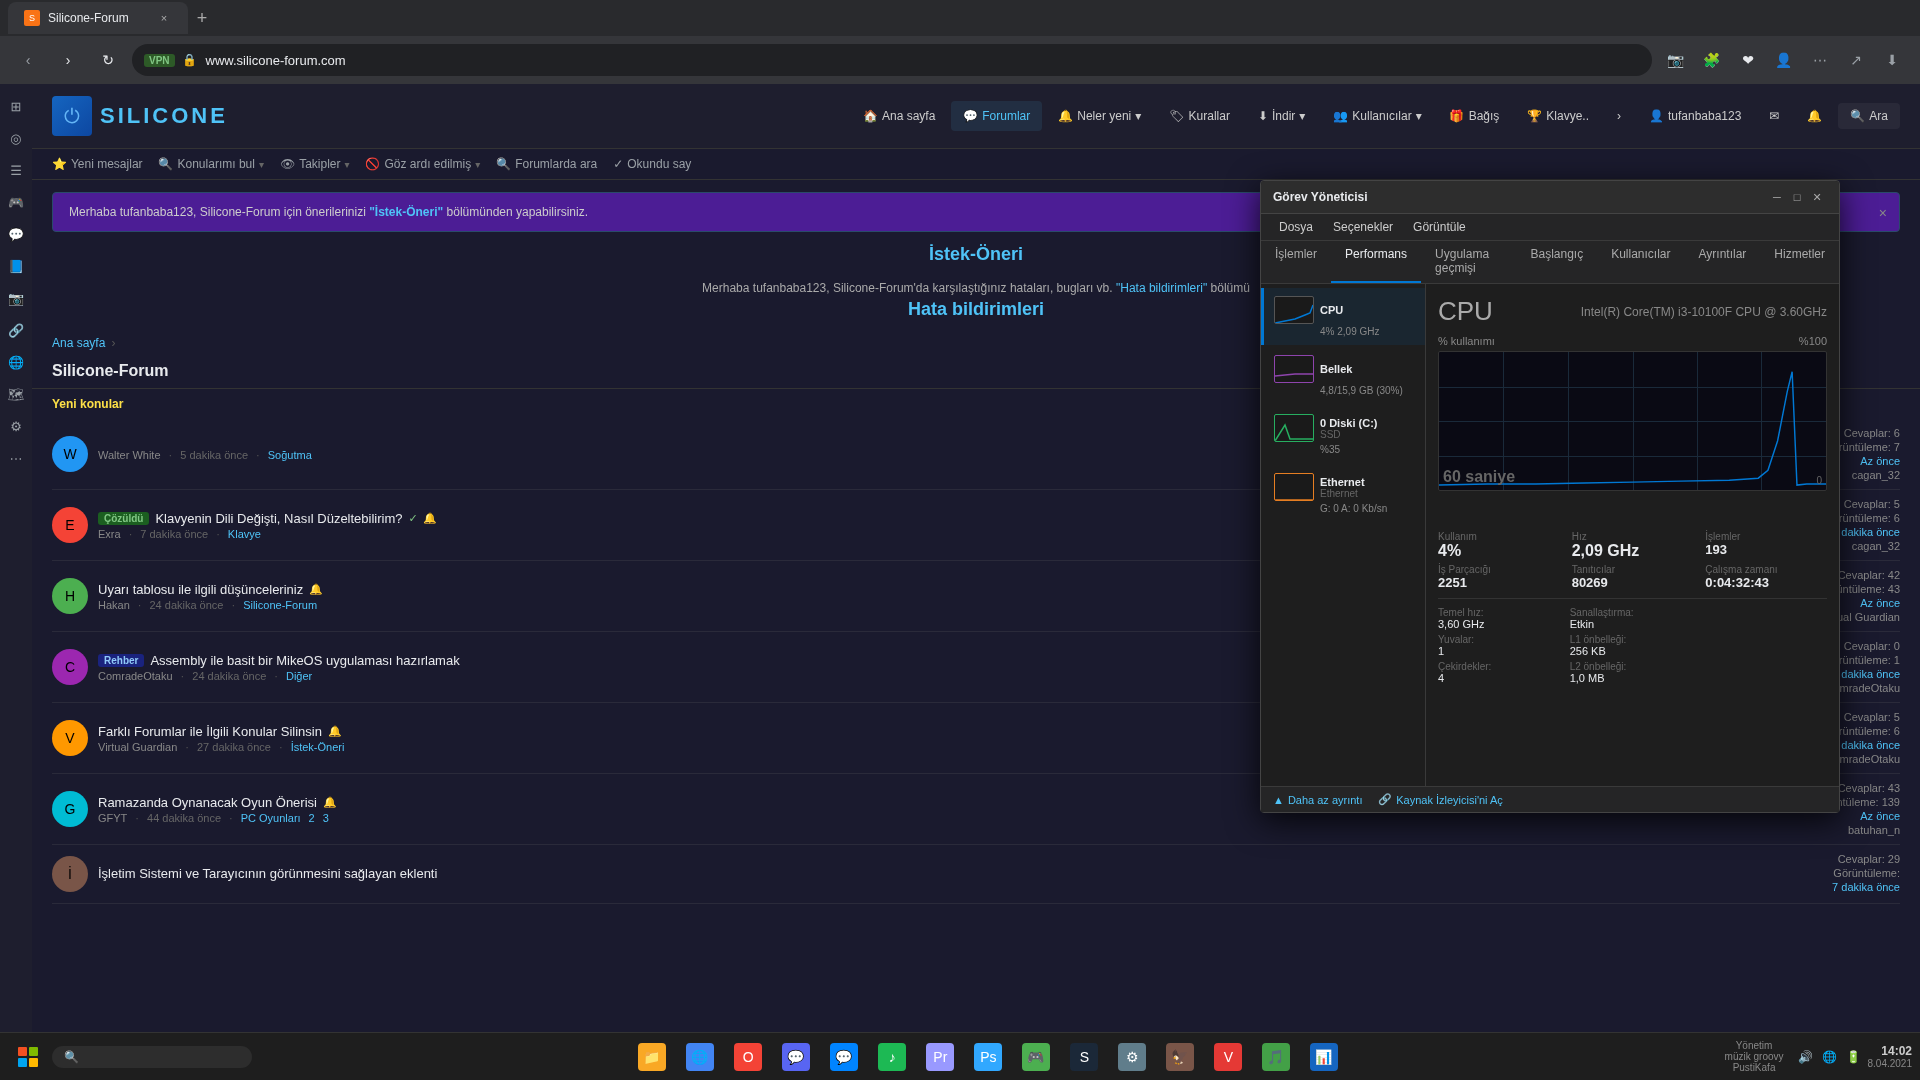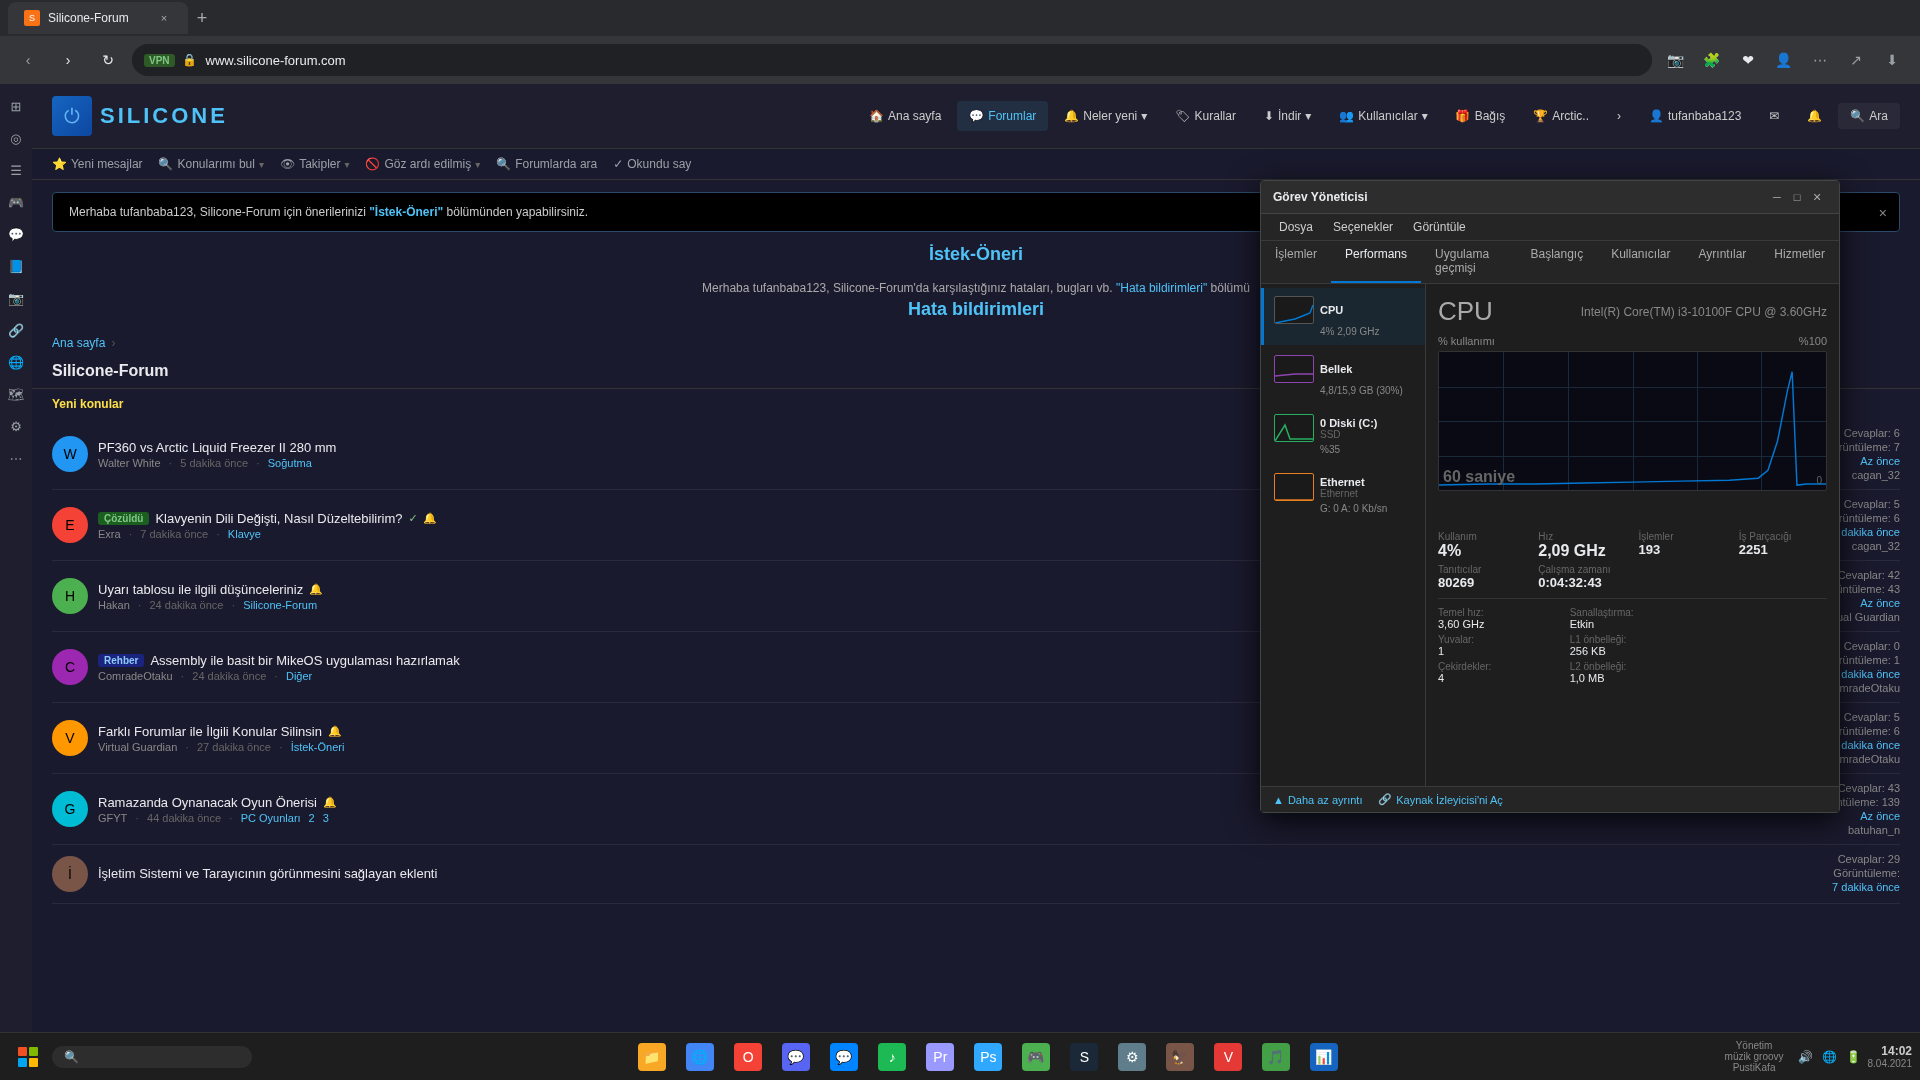--- a/index.html
+++ b/index.html
@@ -253,21 +253,21 @@
       color: #9aa0a6;
       cursor: pointer;
     }
     .sec-nav-arrow {
       font-size: 10px;
       color: #666;
     }
 
     
     .notif-banner {
-      background: #000000;
+      background: #4c1d95;
       border: 1px solid #2a4a6a;
       margin: 12px 20px;
       padding: 12px 16px;
       border-radius: 4px;
       color: #ccc;
       font-size: 12px;
       position: relative;
     }
     .notif-banner .close-x {
       position: absolute;
@@ -581,21 +581,21 @@
       height: 140px;
       background: #0a0a14;
       border: 1px solid #333;
       border-radius: 2px;
       position: relative;
       overflow: hidden;
       margin-bottom: 10px;
     }
     .tm-stats-grid {
       display: grid;
-      grid-template-columns: 1fr 1fr 1fr 1fr;
+      grid-template-columns: 1fr 1fr 1fr;
       gap: 4px 12px;
       margin-bottom: 8px;
       margin-top: 40px;
     }
     .tm-stat-item {
       display: flex;
       flex-direction: column;
     }
     .tm-stat-label {
       font-size: 10px;
@@ -838,21 +838,21 @@
             <span>👥</span>
             <span>Kullanıcılar</span>
             <span>▾</span>
           </div>
           <div class="nav-item">
             <span>🎁</span>
             <span>Bağış</span>
           </div>
           <div class="nav-item">
             <span>🏆</span>
-            <span>Arctic..</span>
+            <span>Klavye..</span>
           </div>
           <div class="nav-item">›</div>
           <div class="nav-item">
             <span>👤</span>
             <span>tufanbaba123</span>
           </div>
           <div class="nav-item">✉</div>
           <div class="nav-item">🔔</div>
           <div class="search-nav">
             <span>🔍</span>
@@ -915,25 +915,20 @@
       <span class="breadcrumb-sep">›</span>
     </div>
     <div class="page-title-main">Silicone-Forum</div>
 
     <div class="new-topics-heading">Yeni konular</div>
 
     <div class="topic-list" id="topic-list-container">
         <div class="topic-row">
     <div class="topic-avatar color1">W</div>
     <div class="topic-main">
-      <div class="topic-title-row">
-
-        <span class="topic-title">PF360 vs Arctic Liquid Freezer II 280 mm</span>
-
-      </div>
       <div class="topic-sub">
         <span class="topic-sub-author">Walter White</span>
         <span class="topic-sub-sep">·</span>
               <span class="topic-sub-time">5 dakika önce</span>
         <span class="topic-sub-sep">·</span>
               <span class="topic-sub-cat">Soğutma</span>
 
       </div>
     </div>
     <div class="topic-numbers">

